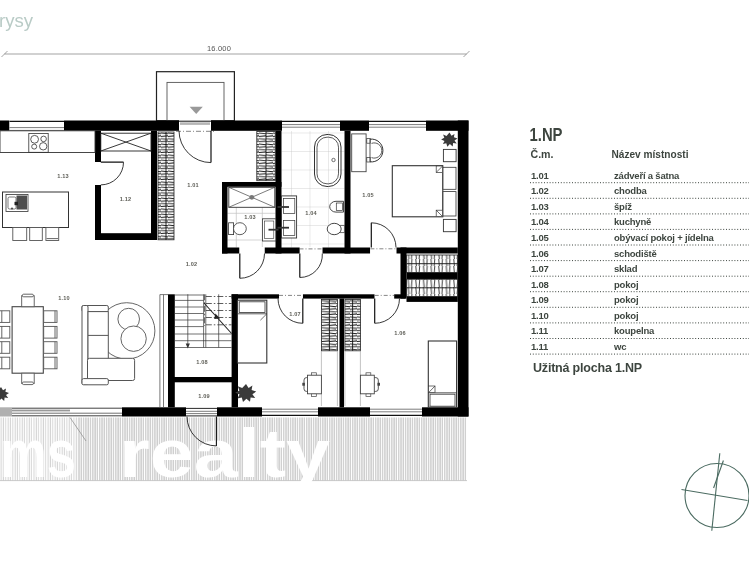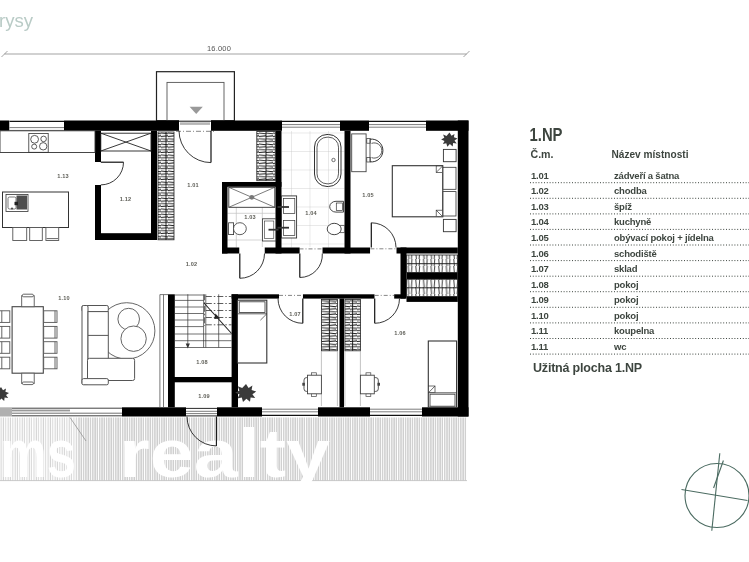--- a/index.html
+++ b/index.html
@@ -1,17 +1,17 @@
 <!DOCTYPE html>
 <html><head>
 <meta charset="utf-8">
 <style>
 html,body{margin:0;padding:0;background:#ffffff;}
 *{font-family:"Liberation Sans", sans-serif;}
-#page{position:relative;width:749px;height:562px;overflow:hidden;background:#fff;}
+#page{position:relative;width:749px;height:562px;overflow:hidden;background:#fff;border-radius:20px;}
 </style>
 </head>
 <body>
 <div id="page">
 <svg width="749" height="562" viewBox="0 0 749 562">
 <defs>
 
 <pattern id="hH" width="7" height="5.4" patternUnits="userSpaceOnUse">
 <line x1="-0.5" y1="1.4" x2="7.5" y2="0.7" stroke="#141414" stroke-width="1"></line>
 <line x1="-0.5" y1="3.6" x2="7.5" y2="4.3" stroke="#141414" stroke-width="1"></line>

